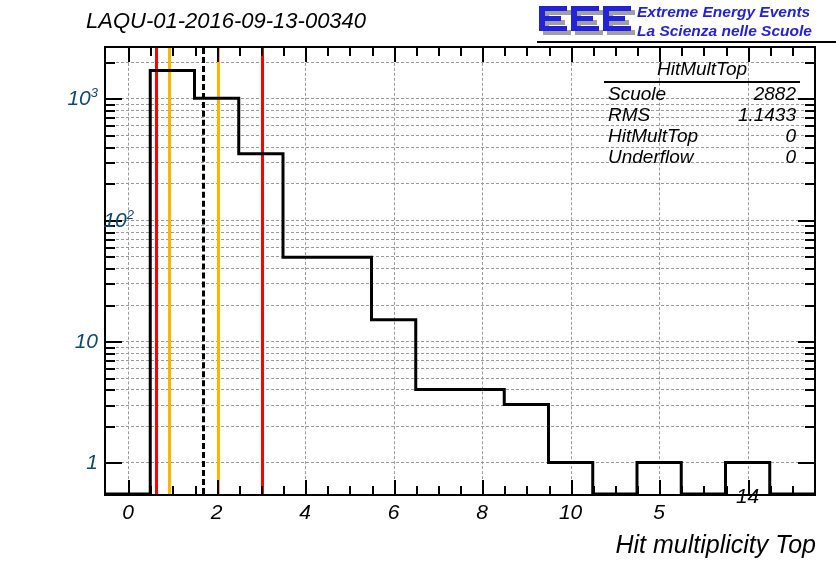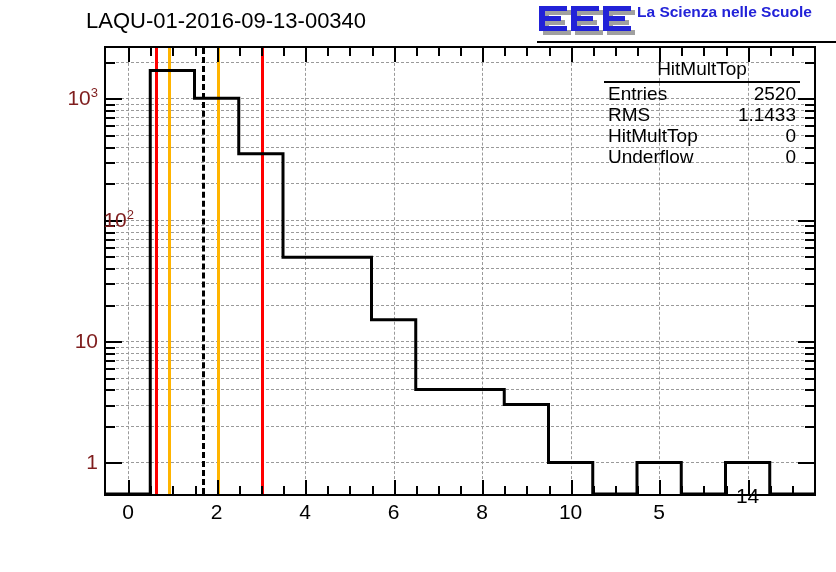--- a/index.html
+++ b/index.html
@@ -13,20 +13,21 @@
     font-family: "Liberation Sans", sans-serif;
     overflow: hidden;
     position: relative;
   }
   #root {
     position: absolute;
     left: 0; top: 0;
     width: 836px;
     height: 448px;
     background: #ffffff;
+    font-style: italic;
   }
 
   
   #plot-title {
     position: absolute;
     left: 86px;
     top: 8px;
     font-size: 22px;
     color: #000000;
     letter-spacing: 0px;
@@ -145,21 +146,21 @@
   .xlabel {
     position: absolute;
     font-size: 21px;
     color: #000000;
     transform: translateX(-50%);
     white-space: nowrap;
   }
   .ylabel {
     position: absolute;
     font-size: 21px;
-    color: #7f1d1d;
+    color: #0c4a6e;
     text-align: left;
     white-space: nowrap;
     transform: translateY(-50%);
   }
   .ylabel sup {
     font-size: 13px;
     vertical-align: super;
     line-height: 0;
   }
   #x-axis-title {
@@ -248,20 +249,21 @@
         <rect x="34" y="13" width="22" height="5"></rect>
         <rect x="34" y="23" width="28" height="5"></rect>
         <rect x="34" y="3" width="6" height="25"></rect>
         <rect x="66" y="3" width="28" height="5"></rect>
         <rect x="66" y="13" width="22" height="5"></rect>
         <rect x="66" y="23" width="28" height="5"></rect>
         <rect x="66" y="3" width="6" height="25"></rect>
       </g>
     </svg>
     <div id="eee-logo-text">
+      <span class="logo-line">Extreme Energy Events</span>
       <span class="logo-line">La Scienza nelle Scuole</span>
     </div>
   </div>
   <div id="logo-underline"></div>
 
   <div id="plot-frame">
     <div id="plot-inner">
       <div id="grid-layer">
           <div class="gridline-v" style="left: 22.125px;"></div>
           <div class="gridline-v" style="left: 110.625px;"></div>
@@ -446,27 +448,28 @@
       <div class="xlabel" style="left: 659.125px; top: 500px;">5</div>
       <div class="xlabel" style="left: 747.625px; top: 484px;">14</div>
     </div>
   <div id="ylabel-layer">
       <div class="ylabel" style="right: 738px; top: 462.487px;">1</div>
       <div class="ylabel" style="right: 738px; top: 341.114px;">10</div>
       <div class="ylabel" style="right: 702px; top: 219.74px;">10<sup>2</sup></div>
       <div class="ylabel" style="right: 738px; top: 98.3667px;">10<sup>3</sup></div>
     </div>
 
+  <div id="x-axis-title">Hit multiplicity Top</div>
 
   <div id="stats-box">
     <div id="stats-title">HitMultTop</div>
     <div id="stats-rows">
         <div class="stats-row">
-          <span class="stats-key">Entries</span>
-          <span class="stats-val">2520</span>
+          <span class="stats-key">Scuole</span>
+          <span class="stats-val">2882</span>
         </div>
         <div class="stats-row">
           <span class="stats-key">RMS</span>
           <span class="stats-val">1.1433</span>
         </div>
         <div class="stats-row">
           <span class="stats-key">HitMultTop</span>
           <span class="stats-val">0</span>
         </div>
         <div class="stats-row">

